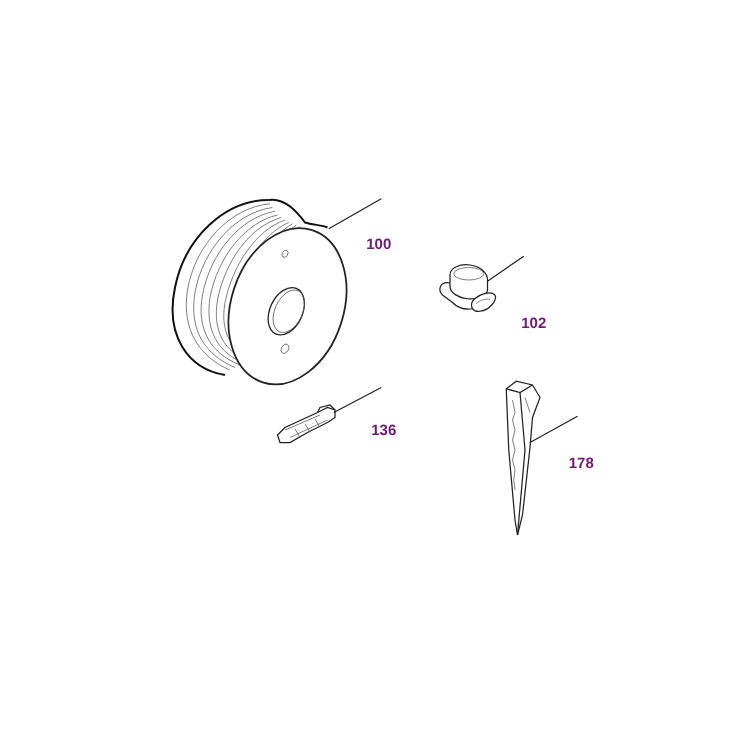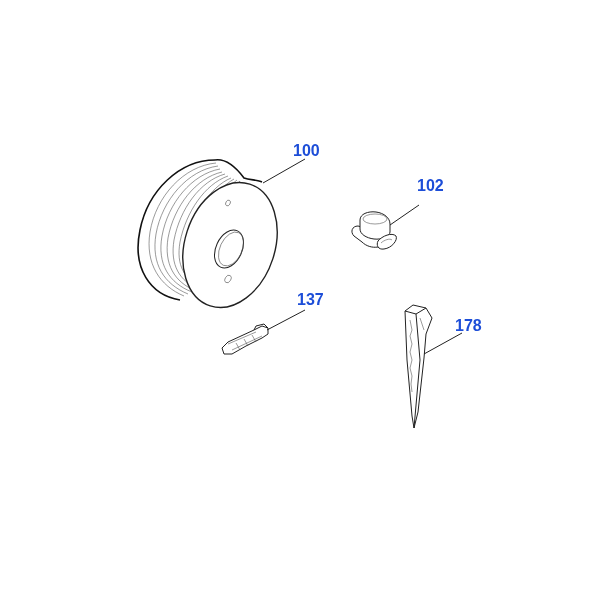--- a/index.html
+++ b/index.html
@@ -2,24 +2,25 @@
 <html><head>
   <meta charset="utf-8">
   <style>
     html, body { margin: 0; padding: 0; background: #ffffff; }
     body { width: 600px; height: 600px; position: relative; overflow: hidden; }
     #canvas { position: absolute; left: 0; top: 0; width: 600px; height: 600px; }
     .label {
       position: absolute;
       font-family: "Liberation Sans", sans-serif;
       font-weight: bold;
-      font-size: 16px;
-      color: #1d4ed8;
+      font-size: 12px;
+      color: #701a75;
       line-height: 12px;
       white-space: nowrap;
+      margin-top: 44px;
     }
     svg .ink { fill: none; stroke: #222; stroke-width: 1; }
     svg .ink-thin { fill: none; stroke: #555; stroke-width: 0.6; }
     svg .ink-bold { fill: none; stroke: #111; stroke-width: 1.6; }
     svg .leader { stroke: #222; stroke-width: 1; }
     svg .face { fill: #ffffff; stroke: #222; stroke-width: 1; }
   </style>
 </head>
 <body>
 
@@ -80,14 +81,14 @@
     <path class="ink" d="M 405 311 L 416 314 L 426 308"></path>
     <path class="ink" d="M 416 314 L 420 360 L 414 428"></path>
     <path class="ink-thin" d="M 420 318 L 424 330"></path>
     <path class="ink-thin" d="M 410 320 L 412 330 L 410 336 L 412 344 L 410 352 L 412 360 L 410 368 L 412 376 L 411 384 L 412 392"></path>
   </g>
   <line class="leader" x1="424" y1="354" x2="462" y2="333"></line>
 </svg>
 
 <div class="label" style="left:293px; top:145px;">100</div>
 <div class="label" style="left:455px; top:320px;">178</div>
-<div class="label" style="left:417px; top:180px;">102</div>
-<div class="label" style="left:297px; top:294px;">137</div>
+<div class="label" style="left:417px; top:208px;">102</div>
+<div class="label" style="left:297px; top:294px;">136</div>
 
 </body></html>

